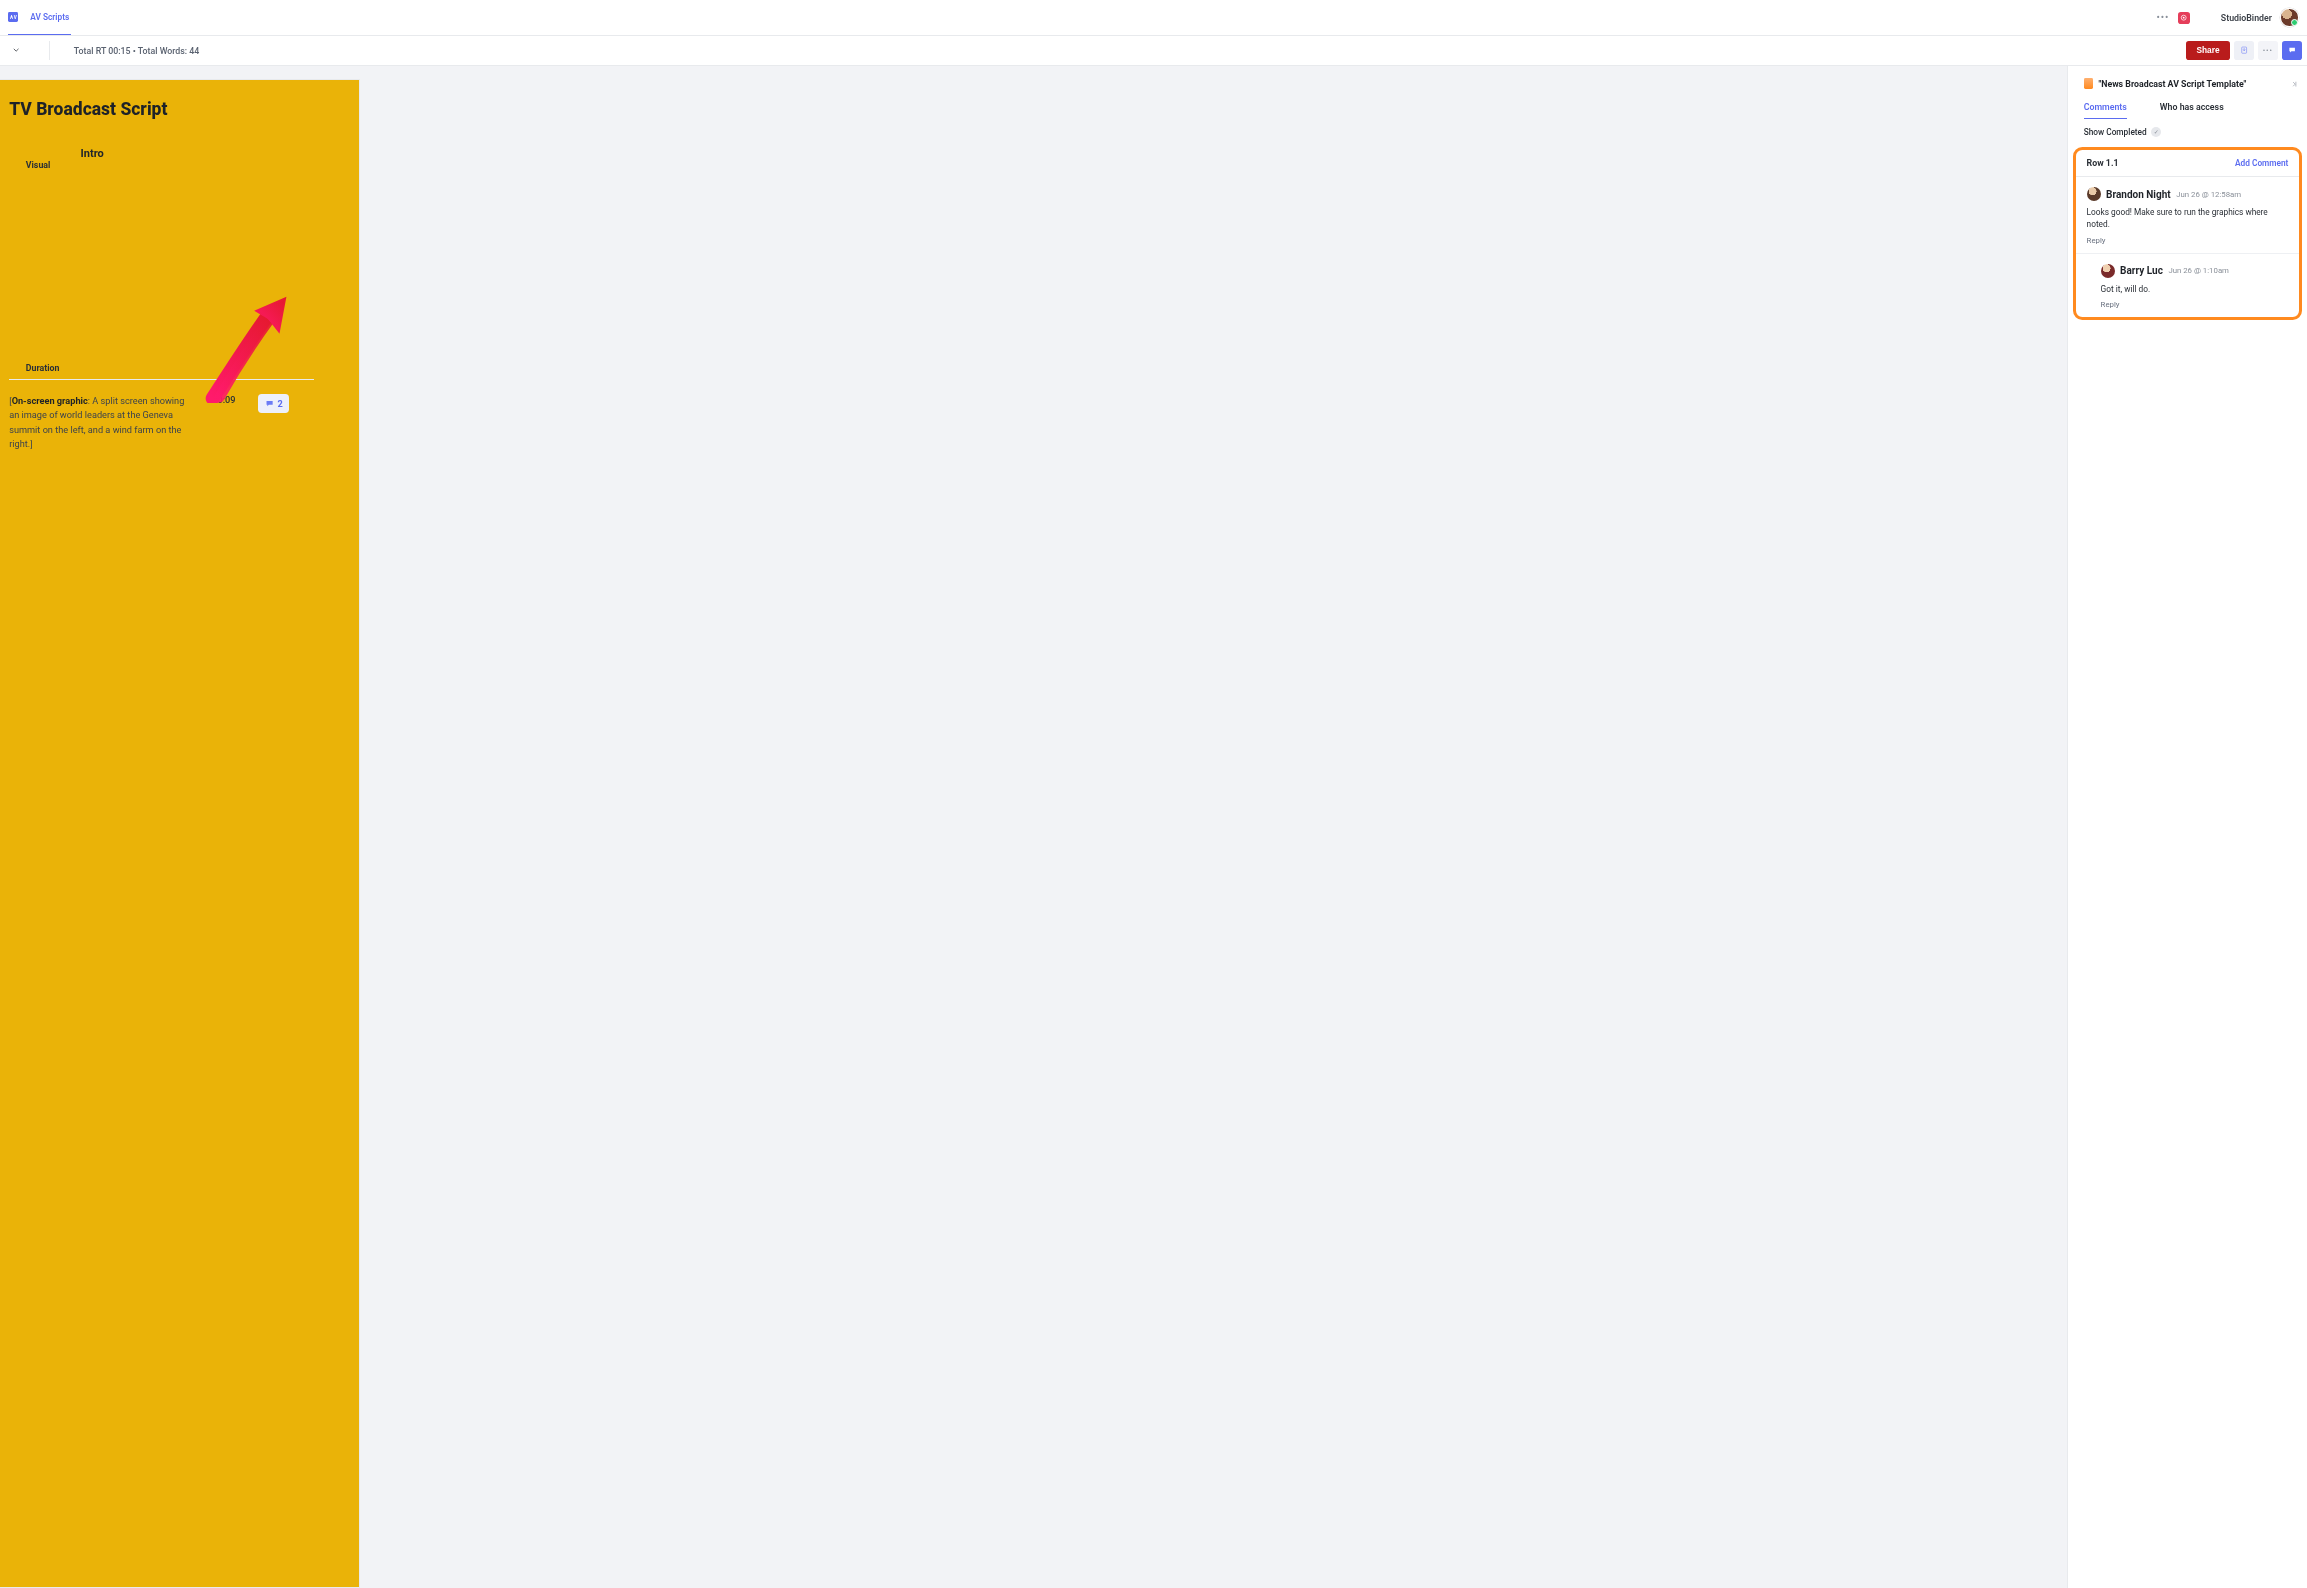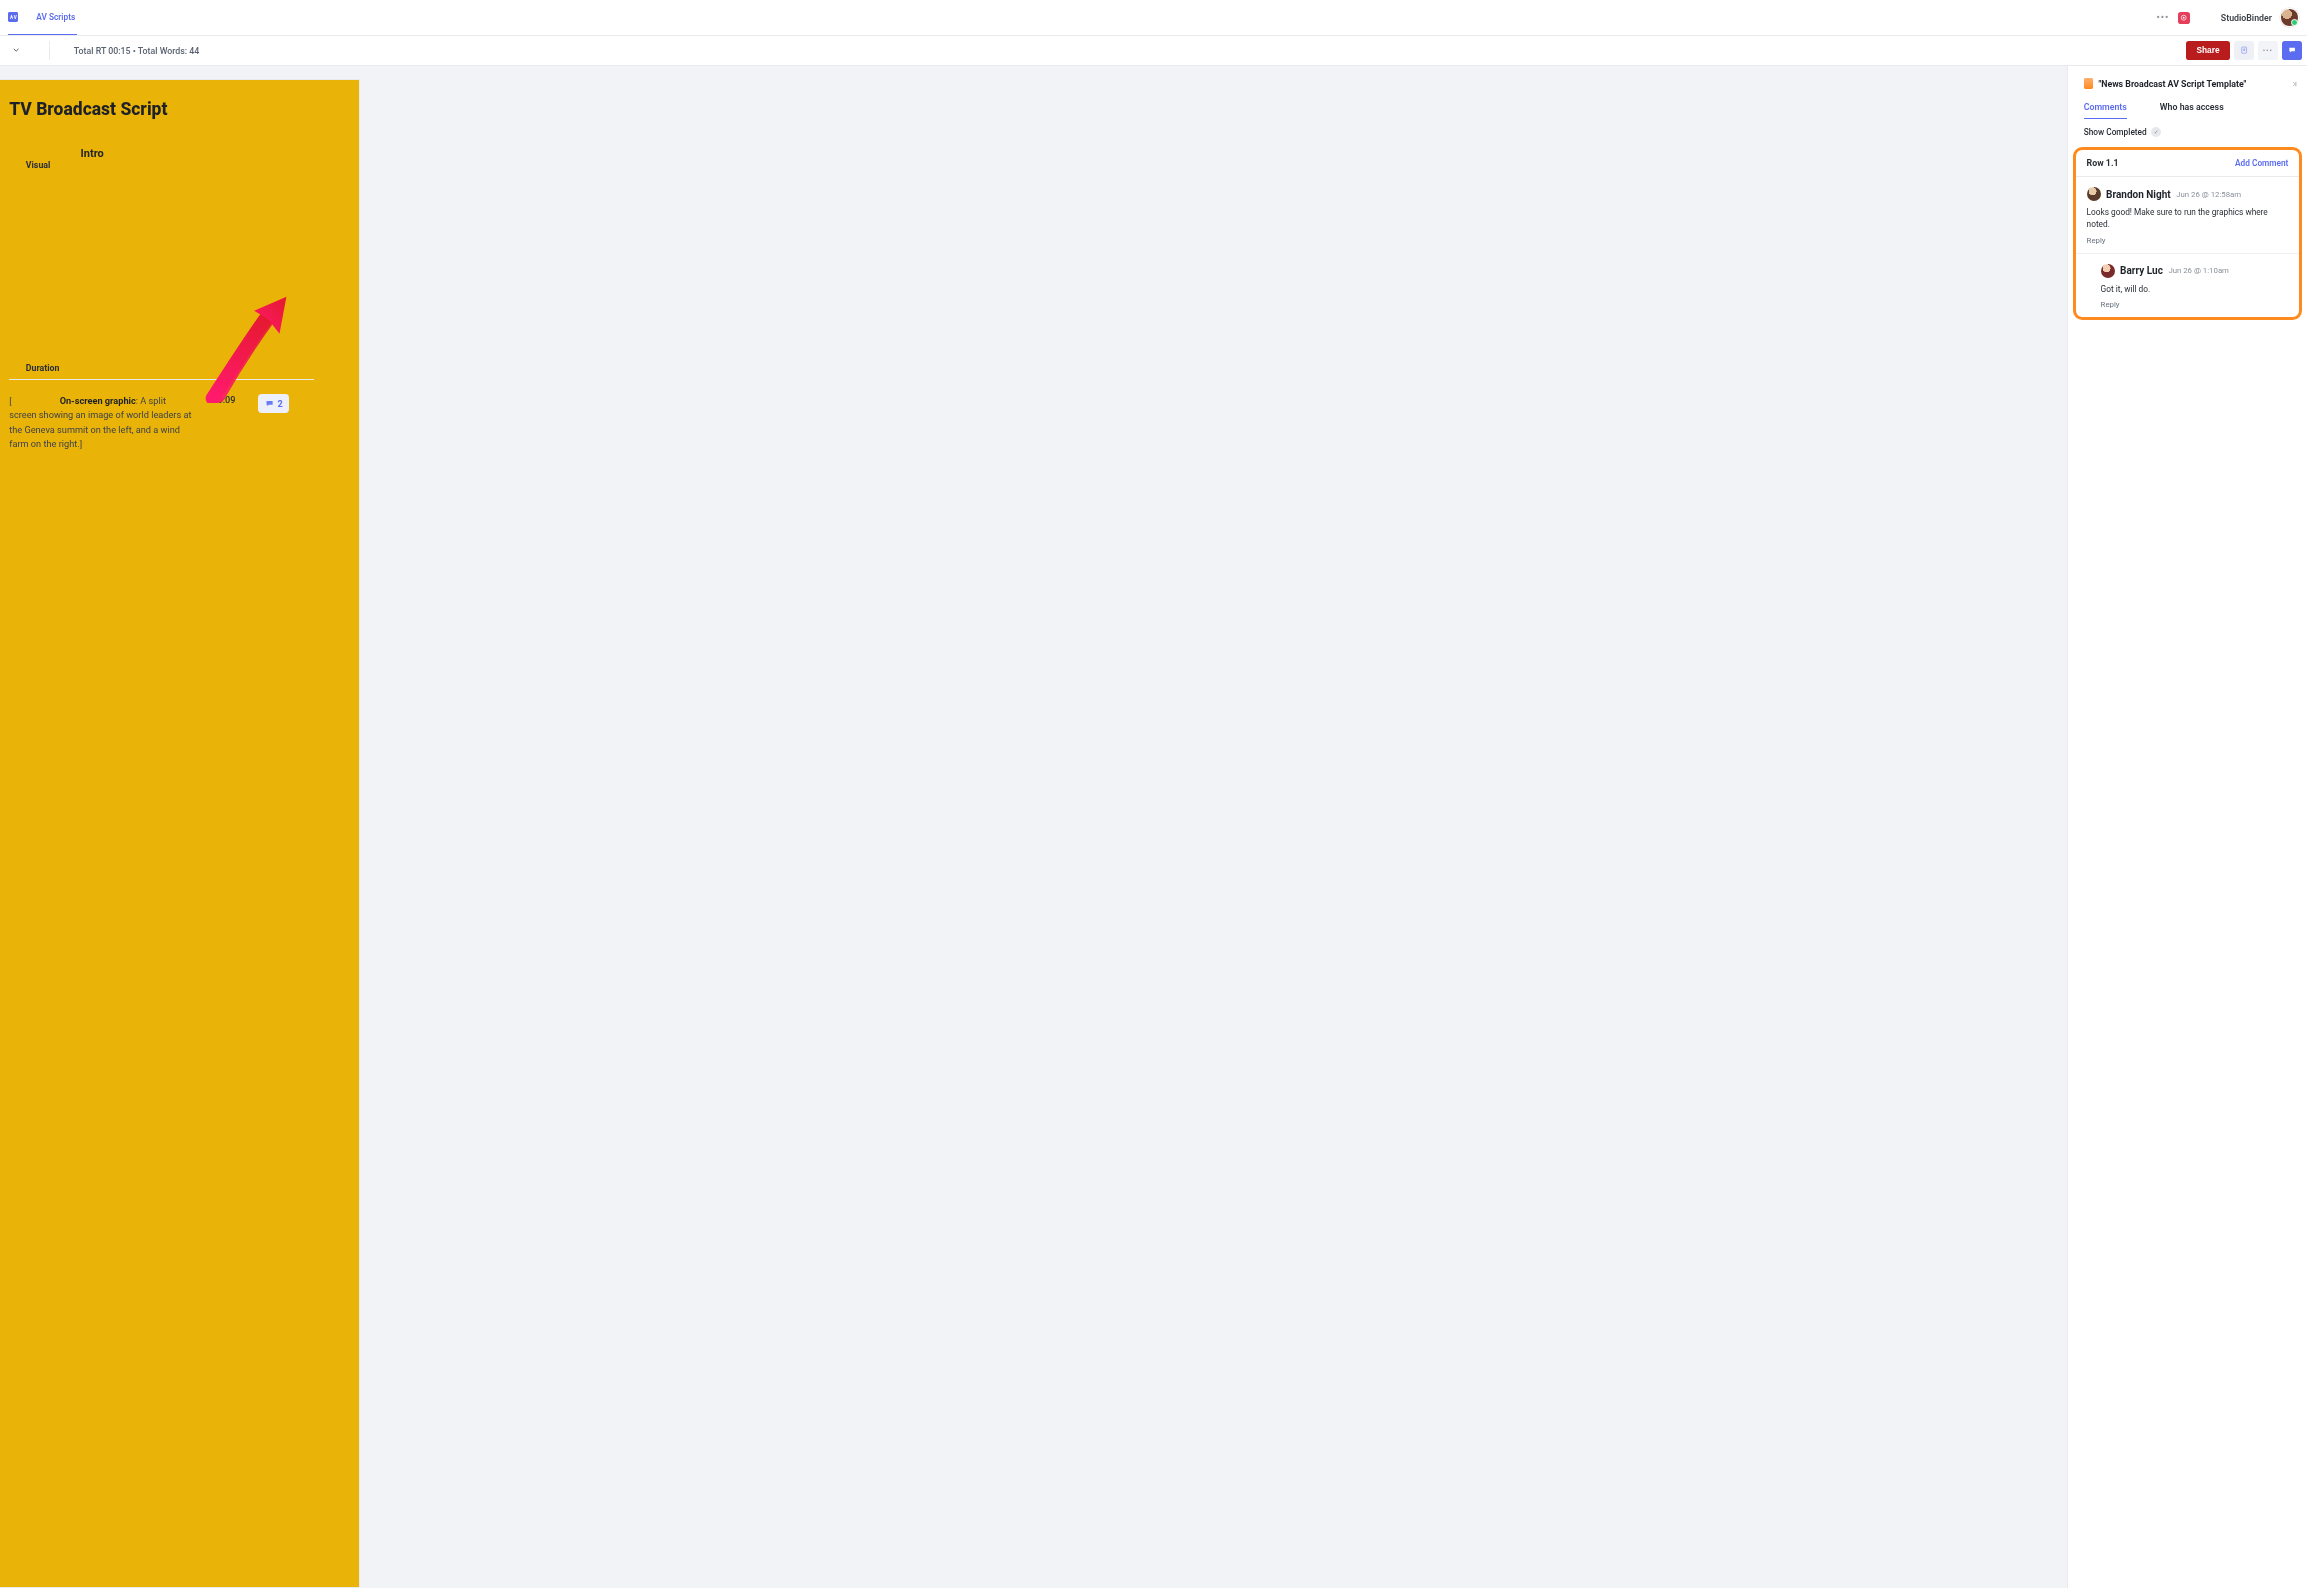--- a/index.html
+++ b/index.html
@@ -23,21 +23,21 @@
   }
   .topbar-left {
     display: flex;
     align-items: center;
     gap: 5.5px;
     height: 100%;
   }
   .tab {
     display: flex;
     align-items: center;
-    gap: 18px;
+    gap: 12px;
     height: 100%;
     border-bottom: 1.4px solid #5b6cf0;
     padding: 0 1.8px 0 0;
     color: #5b6cf0;
     font-weight: 600;
     font-size: 8.3px;
   }
   .av-icon {
     width: 10px;
     height: 10px;
@@ -203,21 +203,21 @@
     padding: 14px 0 0 0;
     width: 305px;
   }
   .row .visual-cell {
     flex: 0 0 203px;
     font-size:9.2px;
     line-height:1.55;
     color:#3d434c;
     padding-right: 18.5px;
   }
-  .row .visual-cell b { color:#1e2228;padding-left:48px; }
+  .row .visual-cell b { color:#1e2228; }
   .row .duration-cell {
     flex: 0 0 46px;
     font-size:9.2px;
     color:#2a2f36;
     font-weight:500;
   }
   .comment-pill {
     display:flex;
     align-items:center;
     gap:3.7px;

